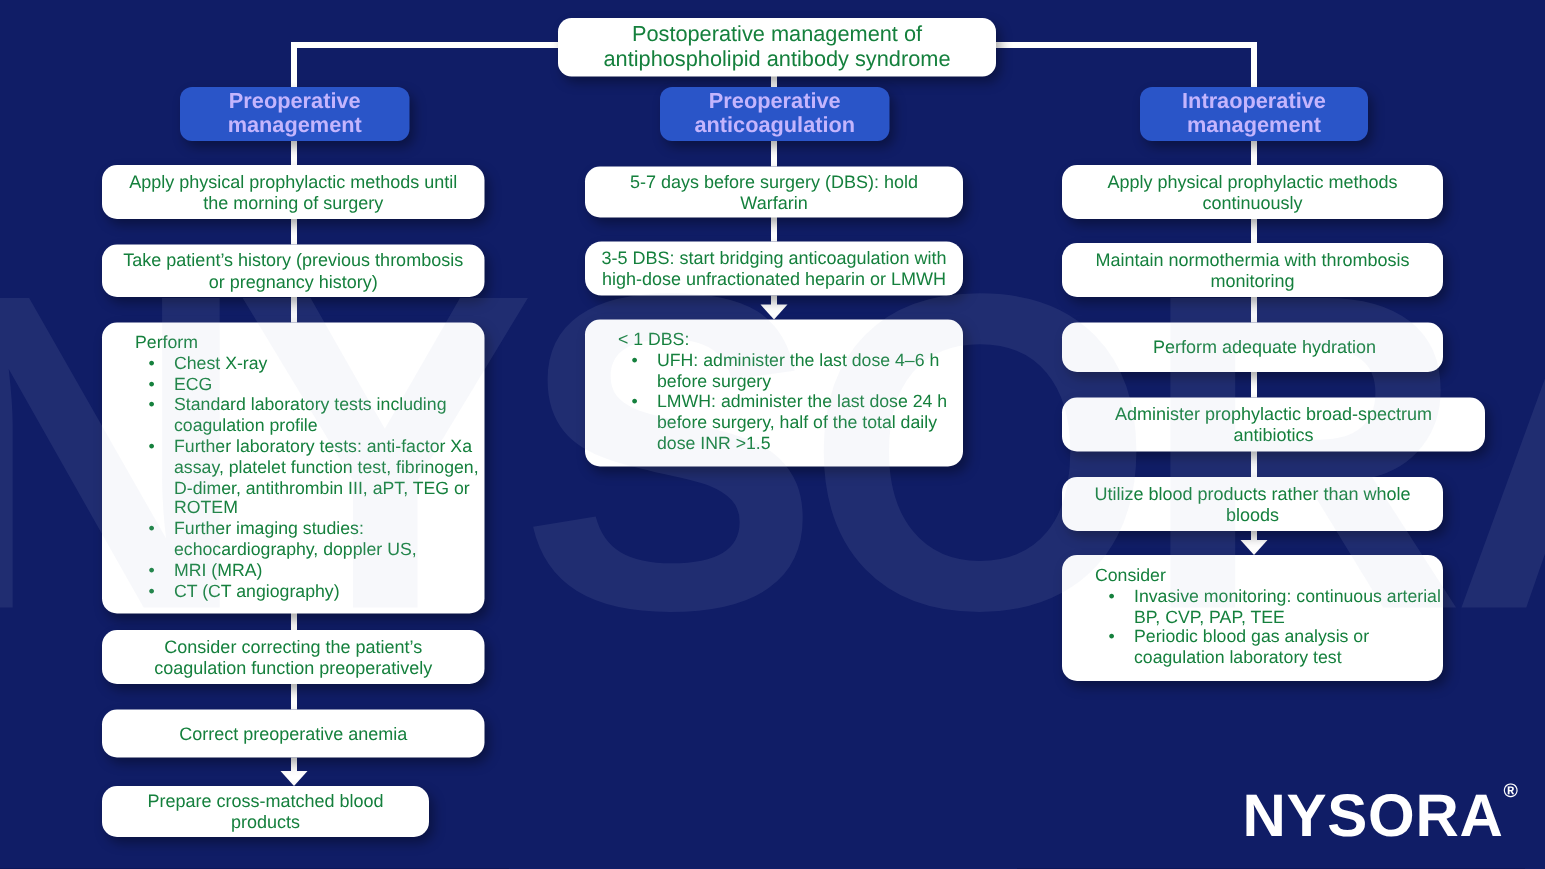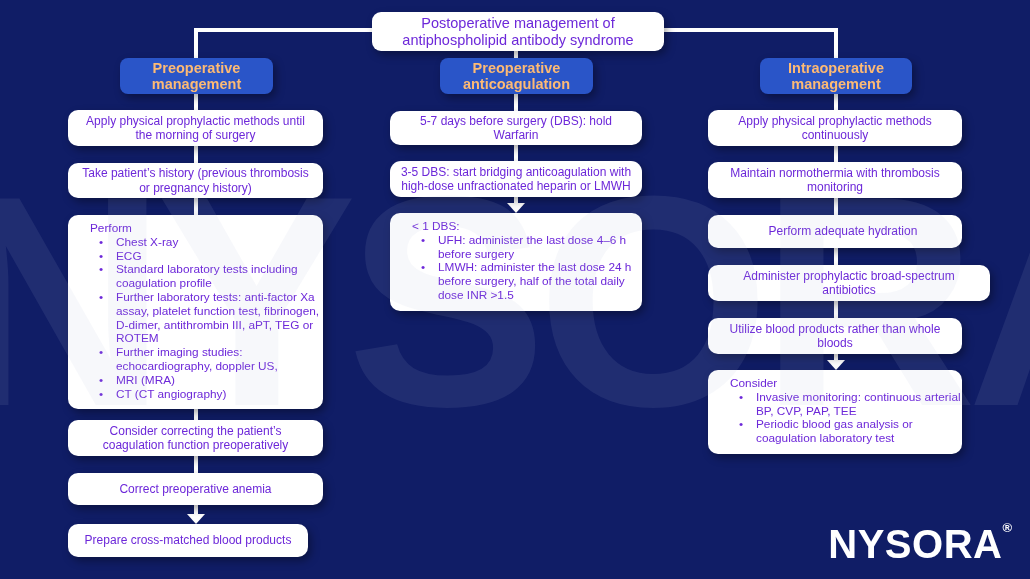--- a/index.html
+++ b/index.html
@@ -19,21 +19,21 @@
     white-space:nowrap;
     color:rgba(175,185,215,0.10);
     z-index:10;
     pointer-events:none;
     user-select:none;
   }
   .box{
     position:absolute;
     background:#ffffff;
     border-radius:10px;
-    color:#6d28d9;
+    color:#15803d;
     font-size:12px;
     line-height:14.2px;
     box-shadow:3px 4px 8px rgba(0,0,0,0.35);
     z-index:3;
     box-sizing:border-box;
   }
   .center{
     display:flex;align-items:center;justify-content:center;
     text-align:center;
     padding:3px 10px;
@@ -41,21 +41,21 @@
   .titlebox{
     font-size:14.5px;
     line-height:16.5px;
     border-radius:9px;
     font-weight:500;
   }
   .hdr{
     position:absolute;
     background:#2a55c8;
     border-radius:8px;
-    color:#fdba74;
+    color:#c4b5fd;
     font-size:14.5px;
     line-height:16.5px;
     font-weight:bold;
     display:flex;align-items:center;justify-content:center;
     text-align:center;
     box-shadow:3px 4px 8px rgba(0,0,0,0.35);
     z-index:3;
     box-sizing:border-box;
   }
   .listbox{
@@ -153,21 +153,21 @@
       <li>
           <span>MRI (MRA)</span>
         </li>
       <li>
           <span>CT (CT angiography)</span>
         </li>
     </ul>
   </div>
   <div class="box center" style="left:68px;top:420px;width:255px;min-height:36px;">Consider correcting the patient’s coagulation function preoperatively</div>
   <div class="box center" style="left:68px;top:473px;width:255px;min-height:32px;">Correct preoperative anemia</div>
-  <div class="box center" style="left:68px;top:524px;width:240px;min-height:33px;">Prepare cross-matched blood products</div>
+  <div class="box center" style="left:68px;top:524px;width:218px;min-height:33px;">Prepare cross-matched blood products</div>
 
   <div class="box center" style="left:390px;top:111px;width:252px;min-height:33px;">5-7 days before surgery (DBS): hold Warfarin</div>
   <div class="box center" style="left:390px;top:161px;width:252px;min-height:36px;border-radius:11px;">3-5 DBS: start bridging anticoagulation with high-dose unfractionated heparin or LMWH</div>
   <div class="box listbox" style="left:390px;top:213px;width:252px;">
     <div class="lead">&lt; 1 DBS:</div>
     <ul>
       <li>
           <span>UFH: administer the last dose 4–6 h before surgery</span>
         </li>
       <li>

